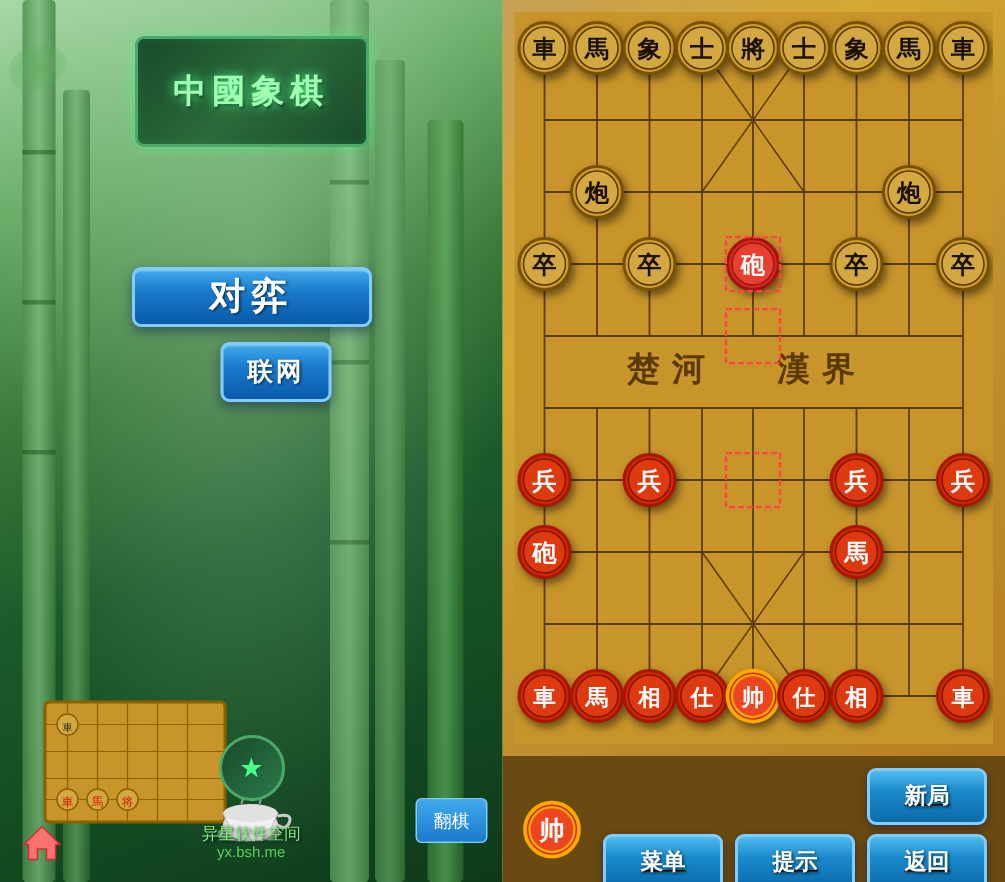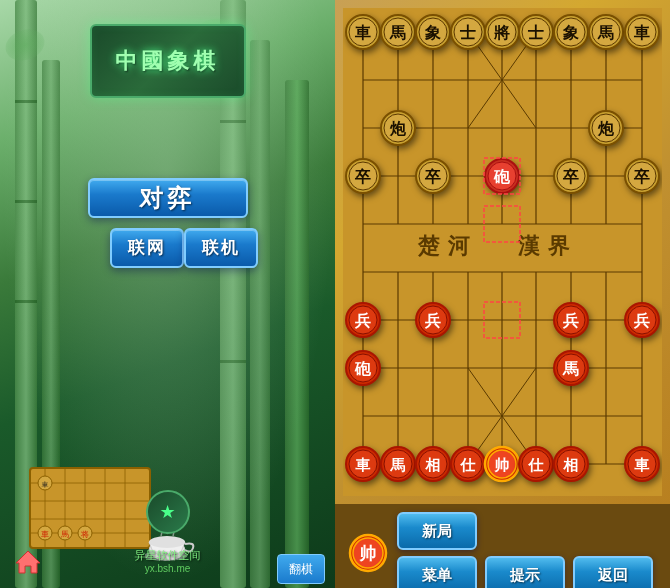--- a/index.html
+++ b/index.html
@@ -153,21 +153,21 @@
       margin-top: 14px;
       text-shadow: 1px 1px 2px rgba(0,0,0,0.8);
     }
     .brand-url {
       color: #60cc60;
       font-size: 10px;
     }
 
     .flip-btn {
       position: absolute;
-      bottom: 4px;
+      bottom: 26px;
       right: 10px;
       width: 48px;
       height: 30px;
       background: linear-gradient(180deg, #40aaee, #1a7acc);
       border: 1px solid #80ccff;
       border-radius: 4px;
       color: white;
       font-size: 12px;
       text-align: center;
       line-height: 28px;
@@ -218,21 +218,22 @@
       background: #6a4a10;
       padding: 8px;
       display: flex;
       flex-direction: column;
       gap: 6px;
     }
 
     .controls-row {
       display: flex;
       gap: 8px;
-      justify-content: flex-start;
+      justify-content: flex-end;
+      text-decoration: underline;
     }
 
     .ctrl-btn {
       flex: 1;
       max-width: 80px;
       height: 38px;
       background: linear-gradient(180deg, #50bbee 0%, #1a8acc 40%, #0a6aaa 100%);
       border: 2px solid #80ccff;
       border-radius: 6px;
       color: white;
@@ -269,21 +270,20 @@
   </div>
   <div class="fog-overlay"></div>
 
   <div class="left-content">
     <div class="game-title">中國象棋</div>
 
     <div class="menu-buttons">
       <div class="menu-btn">对弈</div>
       <div class="menu-btn-row">
         <div class="menu-btn-sm">联网</div>
-        <div class="menu-btn-sm">联机</div>
       </div>
     </div>
 
     <div class="bottom-area">
 
       <svg class="chess-board-img" viewBox="0 0 160 100">
         <rect x="20" y="10" width="120" height="80" fill="#c8952a" rx="3" stroke="#8B6000" stroke-width="2"></rect>
         <line x1="35" y1="10" x2="35" y2="90" stroke="#8B6000" stroke-width="0.8"></line>
         <line x1="55" y1="10" x2="55" y2="90" stroke="#8B6000" stroke-width="0.8"></line>
         <line x1="75" y1="10" x2="75" y2="90" stroke="#8B6000" stroke-width="0.8"></line>

